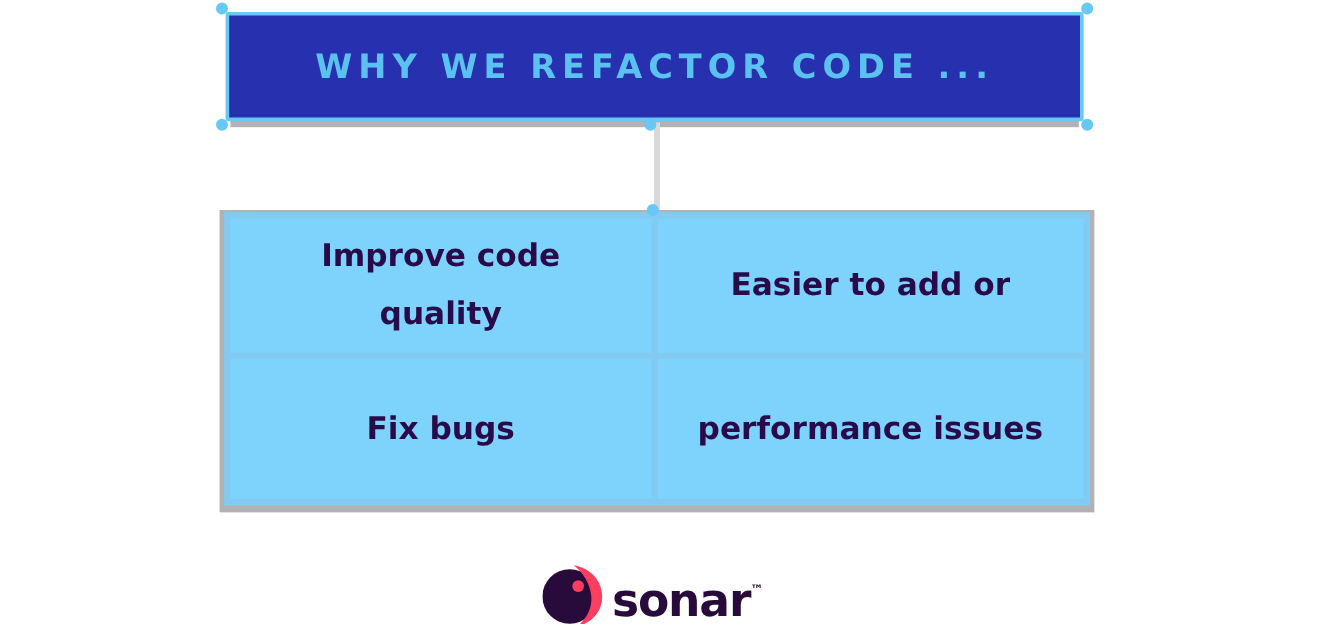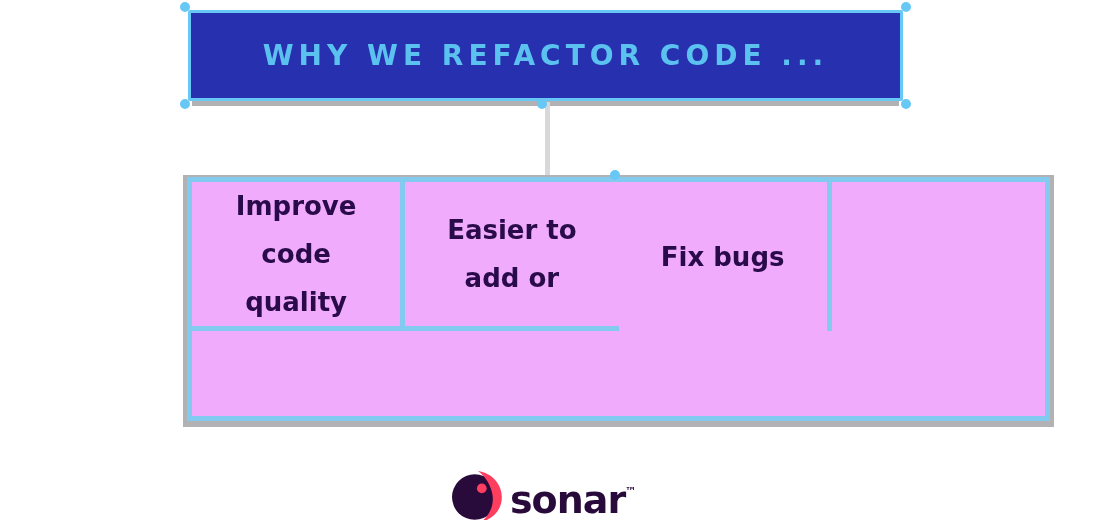--- a/index.html
+++ b/index.html
@@ -37,24 +37,24 @@
   .h-tc { left:calc(50% - 9px); top:-12px; }
 
   
   .connector-line {
     position:absolute; left:545px; top:102px; width:5px; height:78px;
     background:#D8D8DB; z-index:5;
   }
 
   
   .infotable {
-    position:absolute; left:187px; top:177px; width:863px; height:244px;
-    border:5px solid #82CAEF; background:#f0abfc;
+    position:absolute; left:187px; top:177px; width:721px; height:244px;
+    border:5px solid #82CAEF; background:#7dd3fc;
     box-shadow:0 2px 0 4px #B2B2B5;
-    display:grid; grid-template-columns:1fr 1fr 1fr 1fr; grid-template-rows:1fr 1fr;
+    display:grid; grid-template-columns:1fr 1fr; grid-template-rows:1fr 1fr;
     z-index:10;
   }
   .cell {
     display:flex; flex-direction:column; align-items:center; justify-content:center;
     text-align:center; color:#2A0B49; font-weight:bold; font-size:26px;
     line-height:48px; padding:0 10px;
   }
   .cell-r1 { border-bottom:5px solid #82CAEF; }
   .cell-c1 { border-right:5px solid #82CAEF; }
   .cell-line { display:block; }
@@ -91,20 +91,21 @@
       <span class="cell-line">Improve code</span>
       <span class="cell-line">quality</span>
     </div>
     <div class="cell cell-r1">
       <span class="cell-line">Easier to add or</span>
     </div>
     <div class="cell cell-c1">
       <span class="cell-line">Fix bugs</span>
     </div>
     <div class="cell">
+      <span class="cell-line">performance issues</span>
     </div>
     <span class="handle h-tc"></span>
   </div>
 
   <div class="logo">
     <svg class="logo-icon" viewBox="0 0 48 48">
       <circle cx="21" cy="25" r="21" fill="#290B3B"></circle>
       <path d="M24 1 C 37 3 46 13 46 25 C 46 37 38 45 27 48
                C 35 41 38.5 33 37.5 24 C 36.5 15 31 6 24 1 Z" fill="#FD3E5E"></path>
       <circle cx="27.5" cy="17" r="4.5" fill="#FD3E5E"></circle>

